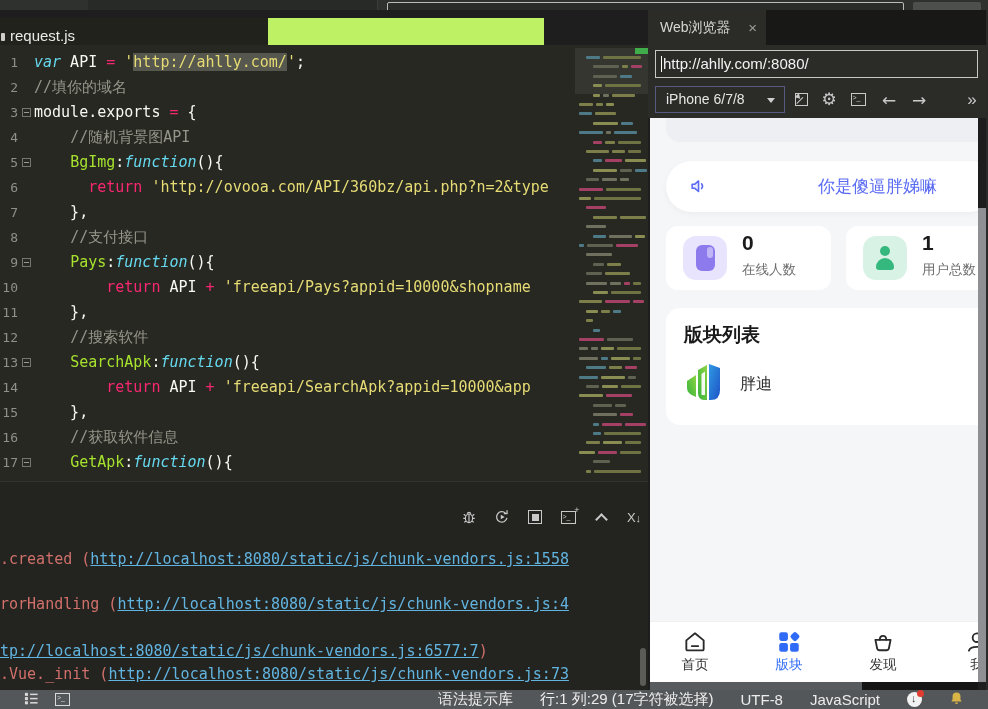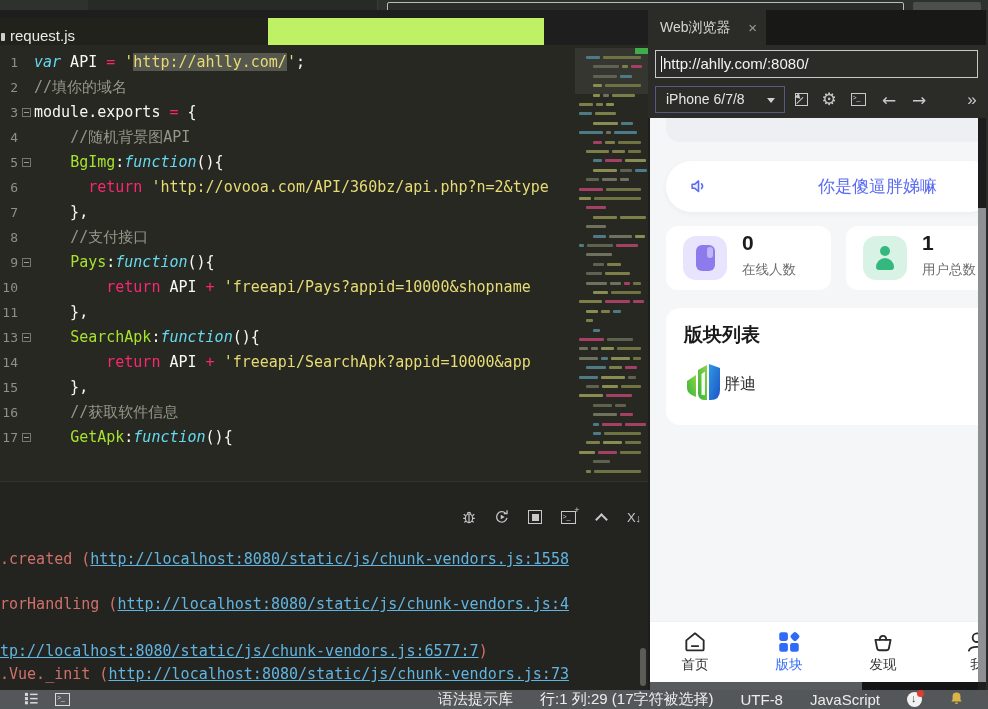--- a/index.html
+++ b/index.html
@@ -90,21 +90,21 @@
   .icon-person-bg { background:#d8f3e6; }
   .phone-glyph { position:relative; width:19px; height:26px; background:#8d7bee; border-radius:6px; }
   .phone-glyph::after { content:""; position:absolute; right:2px; top:2px; width:6px; height:11px; background:rgba(255,255,255,0.45); border-radius:3px; }
   .person-glyph { position:relative; width:18px; height:24px; }
   .person-glyph::before { content:""; position:absolute; left:4px; top:0; width:10px; height:10px; border-radius:50%; background:#35b87d; }
   .person-glyph::after { content:""; position:absolute; left:0; top:12px; width:18px; height:12px; border-radius:9px 9px 3px 3px; background:#35b87d; }
   .stat-num { position:absolute; left:76px; top:5px; font-size:21px; font-weight:bold; color:#1b1b1b; }
   .stat-label { position:absolute; left:76px; top:35px; font-size:13.5px; color:#6e6e6e; white-space:nowrap; }
   .board-card { position:absolute; left:16px; top:190px; width:330px; height:117px; background:#fff; border-radius:14px; }
   .board-title { position:absolute; left:18px; top:14px; font-size:19px; font-weight:bold; color:#1a1a1a; }
-  .board-item { position:absolute; left:18px; top:52px; display:flex; align-items:center; }
+  .board-item { position:absolute; left:18px; top:52px; display:flex; align-items:center; gap:16px; }
   .board-name { font-size:16px; color:#2e2e2e; }
   .m-tabbar { position:absolute; left:0; top:503px; width:328px; height:61px; background:#fff; border-top:1px solid #f0f0f0; }
   .m-tab { position:absolute; top:0; width:64px; height:61px; text-align:center; }
   .m-tab .m-icon { margin-top:7px; height:27px; }
   .m-tab .m-label { font-size:13.5px; color:#333; }
   .m-tab.active .m-label { color:#2f6bf6; }
 
   .vscroll { position:absolute; left:978px; top:118px; width:8px; height:564px; background:#8f9093; }
   .vthumb { position:absolute; left:0; top:0; width:8px; height:90px; background:#1d1d1d; }
   .right-edge { position:absolute; left:986px; top:10px; width:2px; height:680px; background:#2a2a28; }
@@ -152,20 +152,21 @@
         <div class="code-line"><span class="gutter-num">2</span><span class="fold-col"></span><span class="code-text"><span class="tok-cmt">//填你的域名</span></span></div>
         <div class="code-line"><span class="gutter-num">3</span><span class="fold-col"><span class="fold-box"></span></span><span class="code-text"><span class="tok-pln">module.exports </span><span class="tok-kw">=</span><span class="tok-pln"> {</span></span></div>
         <div class="code-line"><span class="gutter-num">4</span><span class="fold-col"></span><span class="code-text"><span class="tok-pln">    </span><span class="tok-cmt">//随机背景图API</span></span></div>
         <div class="code-line"><span class="gutter-num">5</span><span class="fold-col"><span class="fold-box"></span></span><span class="code-text"><span class="tok-pln">    </span><span class="tok-fn">BgImg</span><span class="tok-pln">:</span><span class="tok-var">function</span><span class="tok-pln">(){</span></span></div>
         <div class="code-line"><span class="gutter-num">6</span><span class="fold-col"></span><span class="code-text"><span class="tok-pln">      </span><span class="tok-kw">return</span><span class="tok-pln"> </span><span class="tok-str">'http://ovooa.com/API/360bz/api.php?n=2&amp;type</span></span></div>
         <div class="code-line"><span class="gutter-num">7</span><span class="fold-col"></span><span class="code-text"><span class="tok-pln">    },</span></span></div>
         <div class="code-line"><span class="gutter-num">8</span><span class="fold-col"></span><span class="code-text"><span class="tok-pln">    </span><span class="tok-cmt">//支付接口</span></span></div>
         <div class="code-line"><span class="gutter-num">9</span><span class="fold-col"><span class="fold-box"></span></span><span class="code-text"><span class="tok-pln">    </span><span class="tok-fn">Pays</span><span class="tok-pln">:</span><span class="tok-var">function</span><span class="tok-pln">(){</span></span></div>
         <div class="code-line"><span class="gutter-num">10</span><span class="fold-col"></span><span class="code-text"><span class="tok-pln">        </span><span class="tok-kw">return</span><span class="tok-pln"> API </span><span class="tok-kw">+</span><span class="tok-pln"> </span><span class="tok-str">'freeapi/Pays?appid=10000&amp;shopname</span></span></div>
         <div class="code-line"><span class="gutter-num">11</span><span class="fold-col"></span><span class="code-text"><span class="tok-pln">    },</span></span></div>
+        <div class="code-line"><span class="gutter-num">12</span><span class="fold-col"></span><span class="code-text"><span class="tok-pln">    </span><span class="tok-cmt">//搜索软件</span></span></div>
         <div class="code-line"><span class="gutter-num">13</span><span class="fold-col"><span class="fold-box"></span></span><span class="code-text"><span class="tok-pln">    </span><span class="tok-fn">SearchApk</span><span class="tok-pln">:</span><span class="tok-var">function</span><span class="tok-pln">(){</span></span></div>
         <div class="code-line"><span class="gutter-num">14</span><span class="fold-col"></span><span class="code-text"><span class="tok-pln">        </span><span class="tok-kw">return</span><span class="tok-pln"> API </span><span class="tok-kw">+</span><span class="tok-pln"> </span><span class="tok-str">'freeapi/SearchApk?appid=10000&amp;app</span></span></div>
         <div class="code-line"><span class="gutter-num">15</span><span class="fold-col"></span><span class="code-text"><span class="tok-pln">    },</span></span></div>
         <div class="code-line"><span class="gutter-num">16</span><span class="fold-col"></span><span class="code-text"><span class="tok-pln">    </span><span class="tok-cmt">//获取软件信息</span></span></div>
         <div class="code-line"><span class="gutter-num">17</span><span class="fold-col"><span class="fold-box"></span></span><span class="code-text"><span class="tok-pln">    </span><span class="tok-fn">GetApk</span><span class="tok-pln">:</span><span class="tok-var">function</span><span class="tok-pln">(){</span></span></div>
       </div>
     <div class="minimap" id="minimap">
       <div class="mm-viewport"></div>
       <div class="mm-flag"></div>
     <div class="mm-seg" style="left: 11px; top: 8px; width: 13.7077px; background: rgb(78, 122, 136);"></div>

